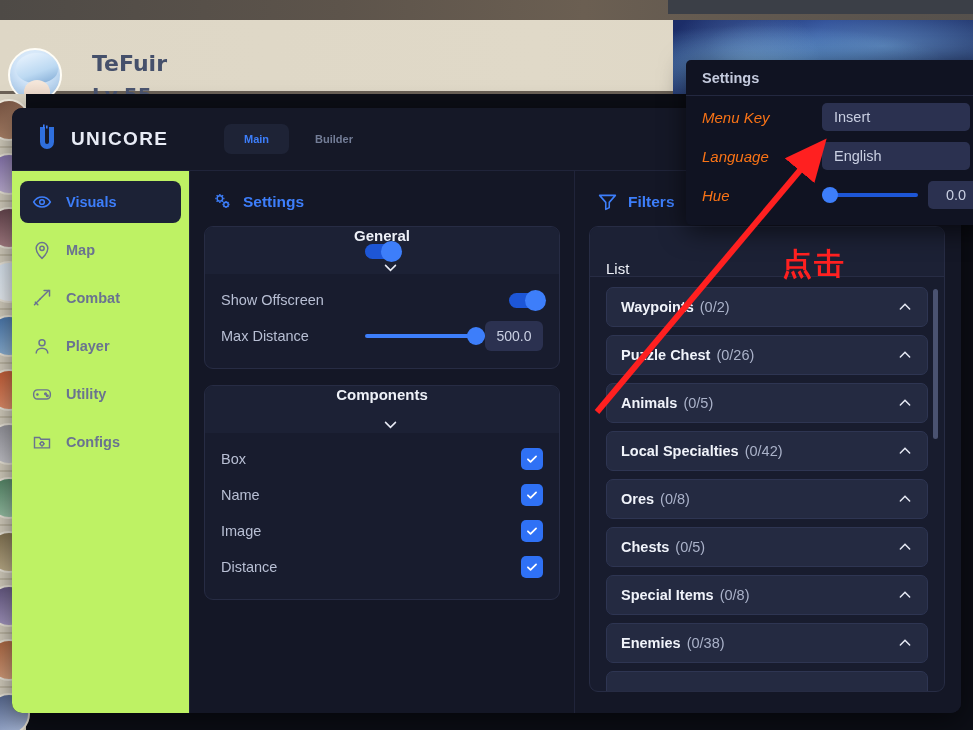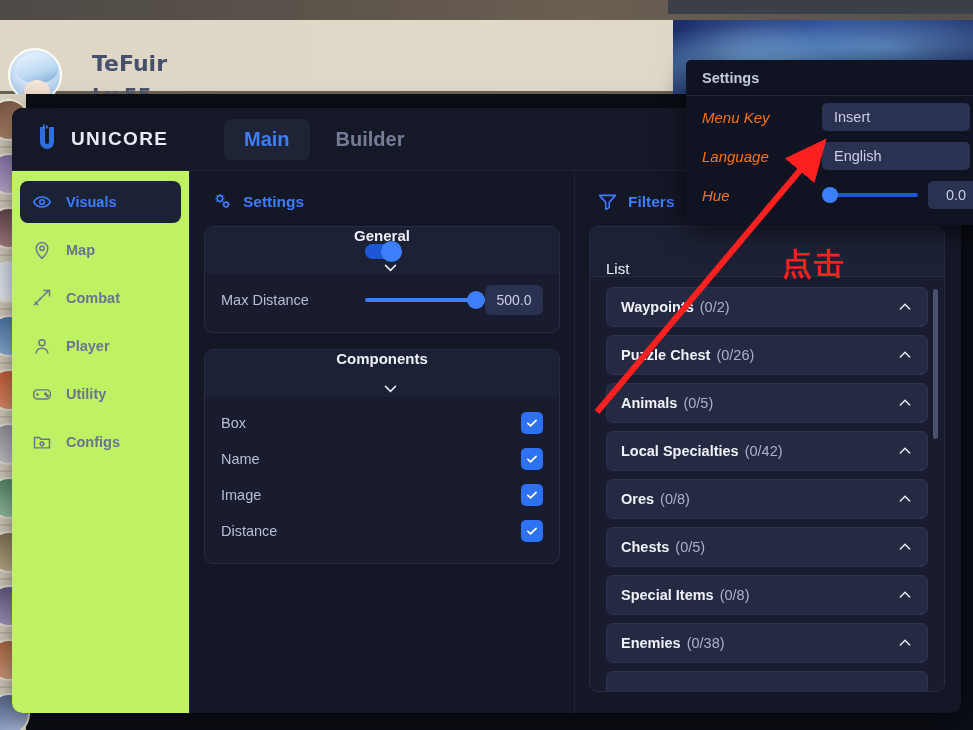--- a/index.html
+++ b/index.html
@@ -117,21 +117,21 @@
   }
   .logo-wrap { display:flex; align-items:center; gap:11px; width: 178px; }
   .logo-mark { width: 26px; height: 30px; display:block; }
   .logo-text {
     font-size: 19px; font-weight: 700; color: #e8ebf5;
     letter-spacing: 1.4px;
   }
   .tabs { display: flex; align-items: center; gap: 6px; margin-left: 12px; }
   .tab {
     padding: 9px 20px; border-radius: 7px;
-    font-size: 20px; font-weight: 700;
+    font-size: 11px; font-weight: 700;
     color: #737d97; cursor: pointer; background: transparent;
     border: none; font-family: inherit;
   }
   .tab.active { background: #1e2336; color: #3d7efa; }
 
   .app-body { display: flex; height: 543px; }
 
   
   .sidebar {
     width: 178px; padding: 10px 8px 0 8px;
@@ -480,20 +480,24 @@
           <div class="group-head">
             <span class="group-title">General</span>
             <span class="toggle"></span>
             <span>
               <svg class="chev" viewBox="0 0 24 24" fill="none" stroke="#e8ebf5" stroke-width="2.2" stroke-linecap="round">
                 <path d="M5 9l7 7 7-7"></path>
               </svg>
             </span>
           </div>
           <div class="group-body">
+            <div class="row">
+              <span class="row-label">Show Offscreen</span>
+              <span class="toggle"></span>
+            </div>
             <div class="row">
               <span class="row-label">Max Distance</span>
               <span class="slider">
                 <span class="track"></span>
                 <span class="knob"></span>
               </span>
               <span class="numbox">500.0</span>
             </div>
           </div>
         </div>

